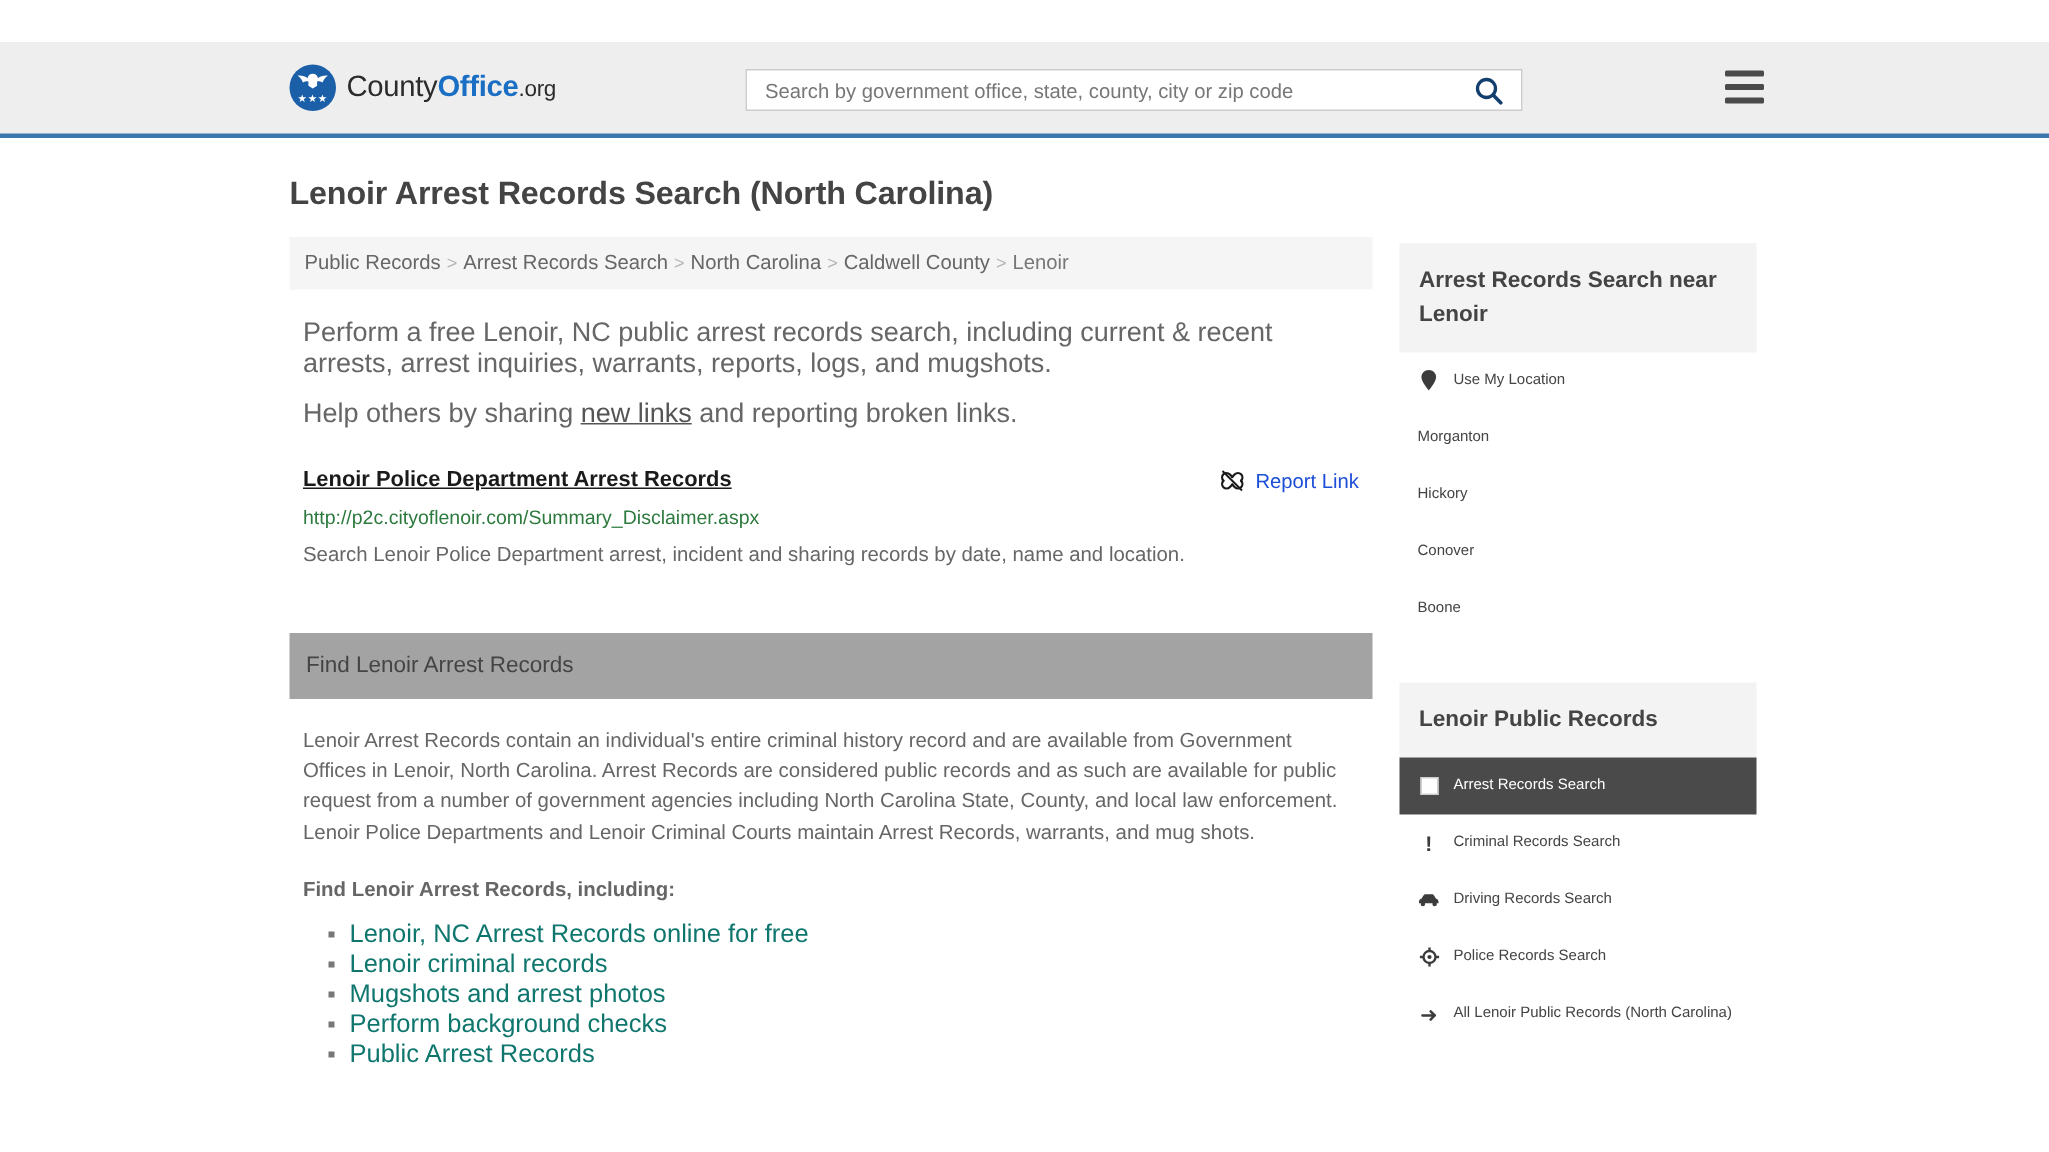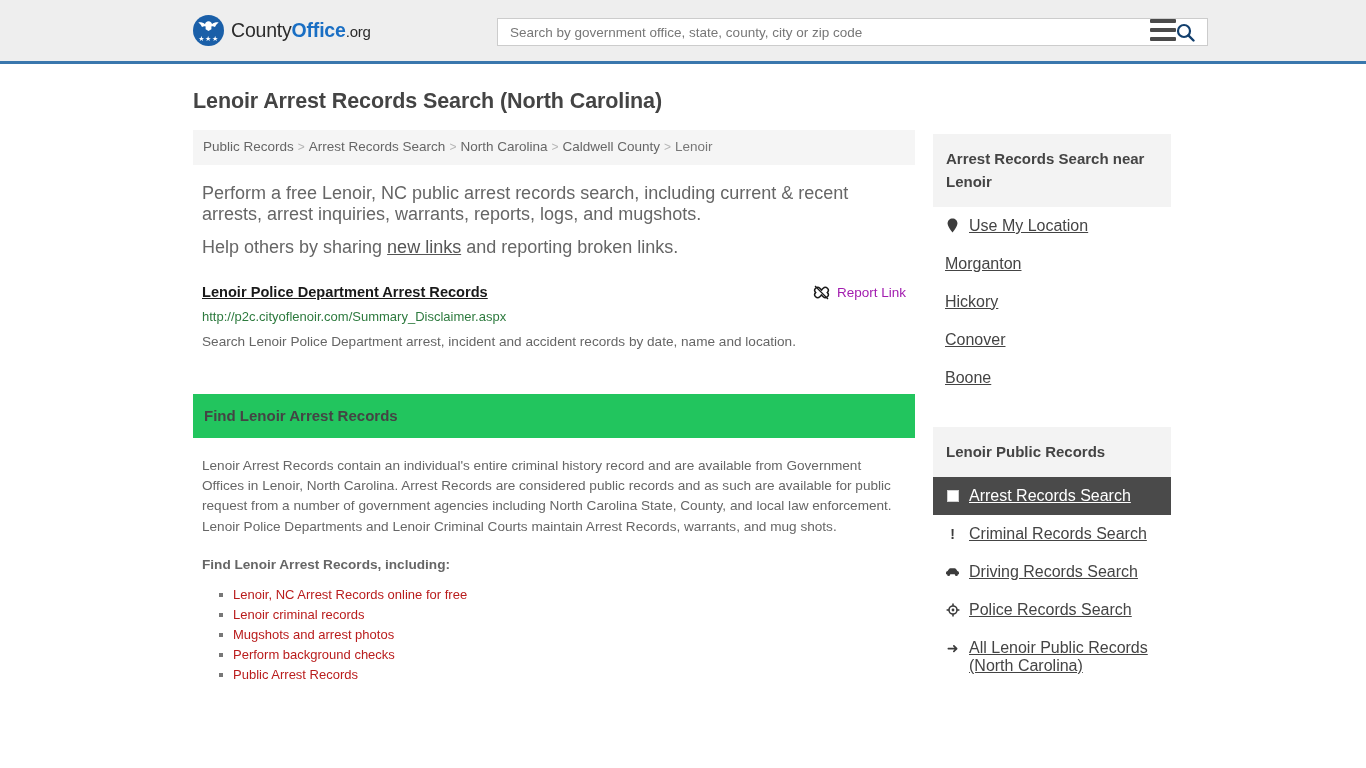--- a/index.html
+++ b/index.html
@@ -16,20 +16,21 @@
   }
 
   
   .site-header {
     height: 64px;
     background: #eeeeee;
     border-bottom: 3px solid #3a77ad;
     display: flex;
     align-items: center;
     position: relative;
+    margin-top: 28px;
   }
   .brand {
     display: flex;
     align-items: center;
     margin-left: 193px;
     text-decoration: none;
     gap: 7px;
   }
   .brand-mark {
     width: 31px;
@@ -61,21 +62,21 @@
     white-space: nowrap;
   }
   .brand-text .county { color: #2b2b2b; }
   .brand-text .office { color: #1a6fc4; font-weight: bold; }
   .brand-text .dotorg { color: #2b2b2b; font-size: 15px; }
 
   .search-wrap {
     position: absolute;
     left: 497px;
     top: 18px;
-    width: 711px;
+    width: 518px;
     height: 28px;
     background: #ffffff;
     border: 1px solid #cccccc;
     display: flex;
     align-items: center;
   }
   .search-input {
     flex: 1 1 auto;
     border: 0;
     outline: none;
@@ -181,21 +182,21 @@
     font-weight: bold;
     color: #1a1a1a;
     text-decoration: underline;
     line-height: 18px;
   }
   .report-link {
     display: flex;
     align-items: center;
     gap: 7px;
     font-size: 13.5px;
-    color: #a21caf;
+    color: #1d4ed8;
     cursor: pointer;
     white-space: nowrap;
     padding-top: 1px;
   }
   .result-url {
     display: block;
     font-size: 13px;
     color: #2d7a3e;
     margin-top: 8px;
     text-decoration: none;
@@ -203,25 +204,25 @@
   }
   .result-desc {
     font-size: 13.6px;
     color: #666666;
     margin-top: 7px;
     line-height: 20px;
   }
 
   
   .section-head {
-    background: #22c55e;
+    background: #a3a3a3;
     margin-top: 42px;
     padding: 13px 11px 14px 11px;
     font-size: 15px;
-    font-weight: bold;
+    font-weight: normal;
     color: #444444;
   }
   .section-body { padding: 0 9px; }
   .section-body p {
     font-size: 13.6px;
     line-height: 20.3px;
     color: #666666;
     margin: 18px 0 0 0;
   }
   .sub-head {
@@ -229,22 +230,22 @@
     font-weight: bold;
     color: #555555;
     margin: 21px 0 0 0;
   }
   ul.bullets {
     margin: 10px 0 0 0;
     padding-left: 29px;
     list-style: none;
   }
   ul.bullets li {
-    font-size: 13px;
-    color: #b91c1c;
+    font-size: 17px;
+    color: #0f766e;
     line-height: 20px;
     position: relative;
     padding-left: 2px;
   }
   ul.bullets li::before {
     content: "";
     position: absolute;
     left: -12px;
     top: 8px;
     width: 4px;
@@ -264,23 +265,22 @@
   .side-list { margin: 0; padding: 0; list-style: none; }
   .side-list li { padding: 0; }
   .side-item {
     display: flex;
     align-items: flex-start;
     gap: 9px;
     padding: 10px 12px 10px 12px;
     text-decoration: none;
   }
   .side-item .label {
-    font-size: 16px;
+    font-size: 10px;
     color: #444444;
-    text-decoration: underline;
     line-height: 18px;
   }
   .side-item.plain { padding-left: 12px; }
   .side-item .ico {
     flex: 0 0 auto;
     width: 15px;
     height: 17px;
     display: flex;
     align-items: center;
     justify-content: center;
@@ -364,21 +364,21 @@
               <path d="M2.6 8.4 a3 3 0 0 1 0-4.2 a3 3 0 0 1 4.2 0 L8.6 6" fill="none" stroke="#1a1a1a" stroke-width="1.5" stroke-linecap="round"></path>
               <path d="M14.4 8.6 a3 3 0 0 1 0 4.2 a3 3 0 0 1 -4.2 0 L8.4 11" fill="none" stroke="#1a1a1a" stroke-width="1.5" stroke-linecap="round"></path>
               <path d="M2.6 8.6 a3 3 0 0 0 0 4.2 a3 3 0 0 0 4.2 0 L8.6 11" fill="none" stroke="#1a1a1a" stroke-width="1.5" stroke-linecap="round"></path>
               <path d="M14.4 8.4 a3 3 0 0 0 0-4.2 a3 3 0 0 0 -4.2 0 L8.4 6" fill="none" stroke="#1a1a1a" stroke-width="1.5" stroke-linecap="round"></path>
               <line x1="2" y1="2" x2="15" y2="15" stroke="#1a1a1a" stroke-width="1.3"></line>
             </svg>
             <span>Report Link</span>
           </div>
         </div>
         <a class="result-url" href="#">http://p2c.cityoflenoir.com/Summary_Disclaimer.aspx</a>
-        <div class="result-desc">Search Lenoir Police Department arrest, incident and accident records by date, name and location.</div>
+        <div class="result-desc">Search Lenoir Police Department arrest, incident and sharing records by date, name and location.</div>
       </div>
 
       <div class="section-head">Find Lenoir Arrest Records</div>
 
       <div class="section-body">
         <p>Lenoir Arrest Records contain an individual's entire criminal history record and are available from Government Offices in Lenoir, North Carolina. Arrest Records are considered public records and as such are available for public request from a number of government agencies including North Carolina State, County, and local law enforcement. Lenoir Police Departments and Lenoir Criminal Courts maintain Arrest Records, warrants, and mug shots.</p>
         <p class="sub-head">Find Lenoir Arrest Records, including:</p>
         <ul class="bullets">
           <li>Lenoir, NC Arrest Records online for free</li>
           <li>Lenoir criminal records</li>

